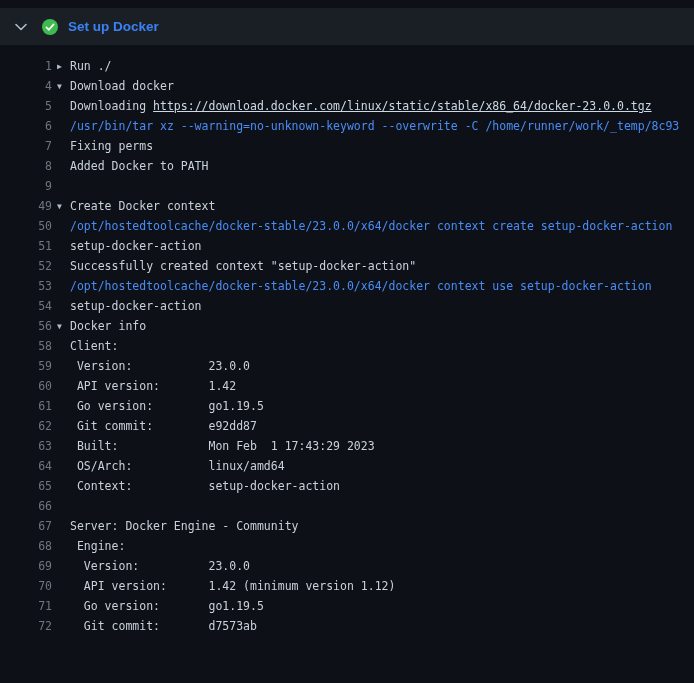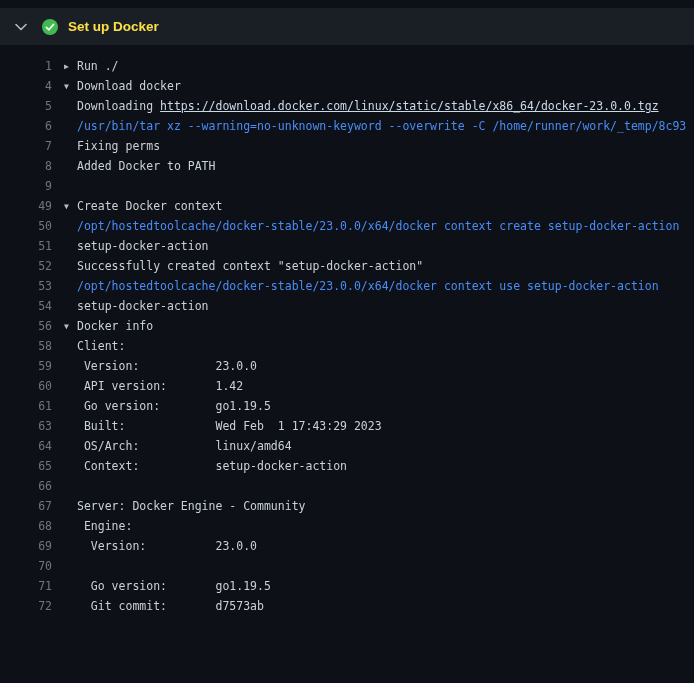--- a/index.html
+++ b/index.html
@@ -15,39 +15,39 @@
     height: 37px; margin-top: 8px;
     padding: 0 15px;
     background: #1a1f26;
     cursor: pointer;
   }
   .chevron { display: flex; align-items: center; margin-right: 15px; }
   .status  { display: flex; align-items: center; margin-right: 10px; }
   .title {
     font-family: "Liberation Sans", sans-serif;
     font-size: 13.5px; font-weight: 600;
-    color: #fde047;
+    color: #3b82f6;
   }
   .log {
     padding-top: 11px;
     font-size: 11.5px; line-height: 20px;
     color: #c9d1d9;
   }
   .log-line, .log-group-row {
     display: flex; height: 20px;
     white-space: pre; overflow: hidden;
   }
   .line-num {
     flex: 0 0 52px;
     text-align: right;
     color: #6e7681;
     cursor: pointer;
     user-select: none;
   }
-  .line-content { margin-left: 12px; }
+  .line-content { margin-left: 5px; }
   .line-content.child { padding-left: 13px; text-align: right; }
   .arrow {
     display: inline-block; width: 13px;
     font-size: 8px; color: #adbac7;
     vertical-align: 1px;
   }
   .group-title { color: #c9d1d9; }
   .command { color: #4a8cf7; }
   .log-link { color: #cdd9e5; text-decoration: underline; cursor: pointer; }
 </style>
@@ -82,24 +82,25 @@
       <div class="log-line"><span class="line-num">50</span><span class="line-content child command">/opt/hostedtoolcache/docker-stable/23.0.0/x64/docker context create setup-docker-action</span></div>
       <div class="log-line"><span class="line-num">51</span><span class="line-content child">setup-docker-action</span></div>
       <div class="log-line"><span class="line-num">52</span><span class="line-content child">Successfully created context "setup-docker-action"</span></div>
       <div class="log-line"><span class="line-num">53</span><span class="line-content child command">/opt/hostedtoolcache/docker-stable/23.0.0/x64/docker context use setup-docker-action</span></div>
       <div class="log-line"><span class="line-num">54</span><span class="line-content child">setup-docker-action</span></div>
       <div class="log-group-row"><span class="line-num">56</span><span class="line-content group"><span class="arrow">▼</span><span class="group-title">Docker info</span></span></div>
       <div class="log-line"><span class="line-num">58</span><span class="line-content child">Client:</span></div>
       <div class="log-line"><span class="line-num">59</span><span class="line-content child"> Version:           23.0.0</span></div>
       <div class="log-line"><span class="line-num">60</span><span class="line-content child"> API version:       1.42</span></div>
       <div class="log-line"><span class="line-num">61</span><span class="line-content child"> Go version:        go1.19.5</span></div>
-      <div class="log-line"><span class="line-num">63</span><span class="line-content child"> Built:             Wed Feb  1 17:43:29 2023</span></div>
+      <div class="log-line"><span class="line-num">62</span><span class="line-content child"> Git commit:        e92dd87</span></div>
+      <div class="log-line"><span class="line-num">63</span><span class="line-content child"> Built:             Mon Feb  1 17:43:29 2023</span></div>
       <div class="log-line"><span class="line-num">64</span><span class="line-content child"> OS/Arch:           linux/amd64</span></div>
       <div class="log-line"><span class="line-num">65</span><span class="line-content child"> Context:           setup-docker-action</span></div>
       <div class="log-line"><span class="line-num">66</span><span class="line-content child"></span></div>
       <div class="log-line"><span class="line-num">67</span><span class="line-content child">Server: Docker Engine - Community</span></div>
       <div class="log-line"><span class="line-num">68</span><span class="line-content child"> Engine:</span></div>
       <div class="log-line"><span class="line-num">69</span><span class="line-content child">  Version:          23.0.0</span></div>
-      <div class="log-line"><span class="line-num">70</span></div>
+      <div class="log-line"><span class="line-num">70</span><span class="line-content child">  API version:      1.42 (minimum version 1.12)</span></div>
       <div class="log-line"><span class="line-num">71</span><span class="line-content child">  Go version:       go1.19.5</span></div>
       <div class="log-line"><span class="line-num">72</span><span class="line-content child">  Git commit:       d7573ab</span></div>
     </div>
 </div>
 
 </body></html>

